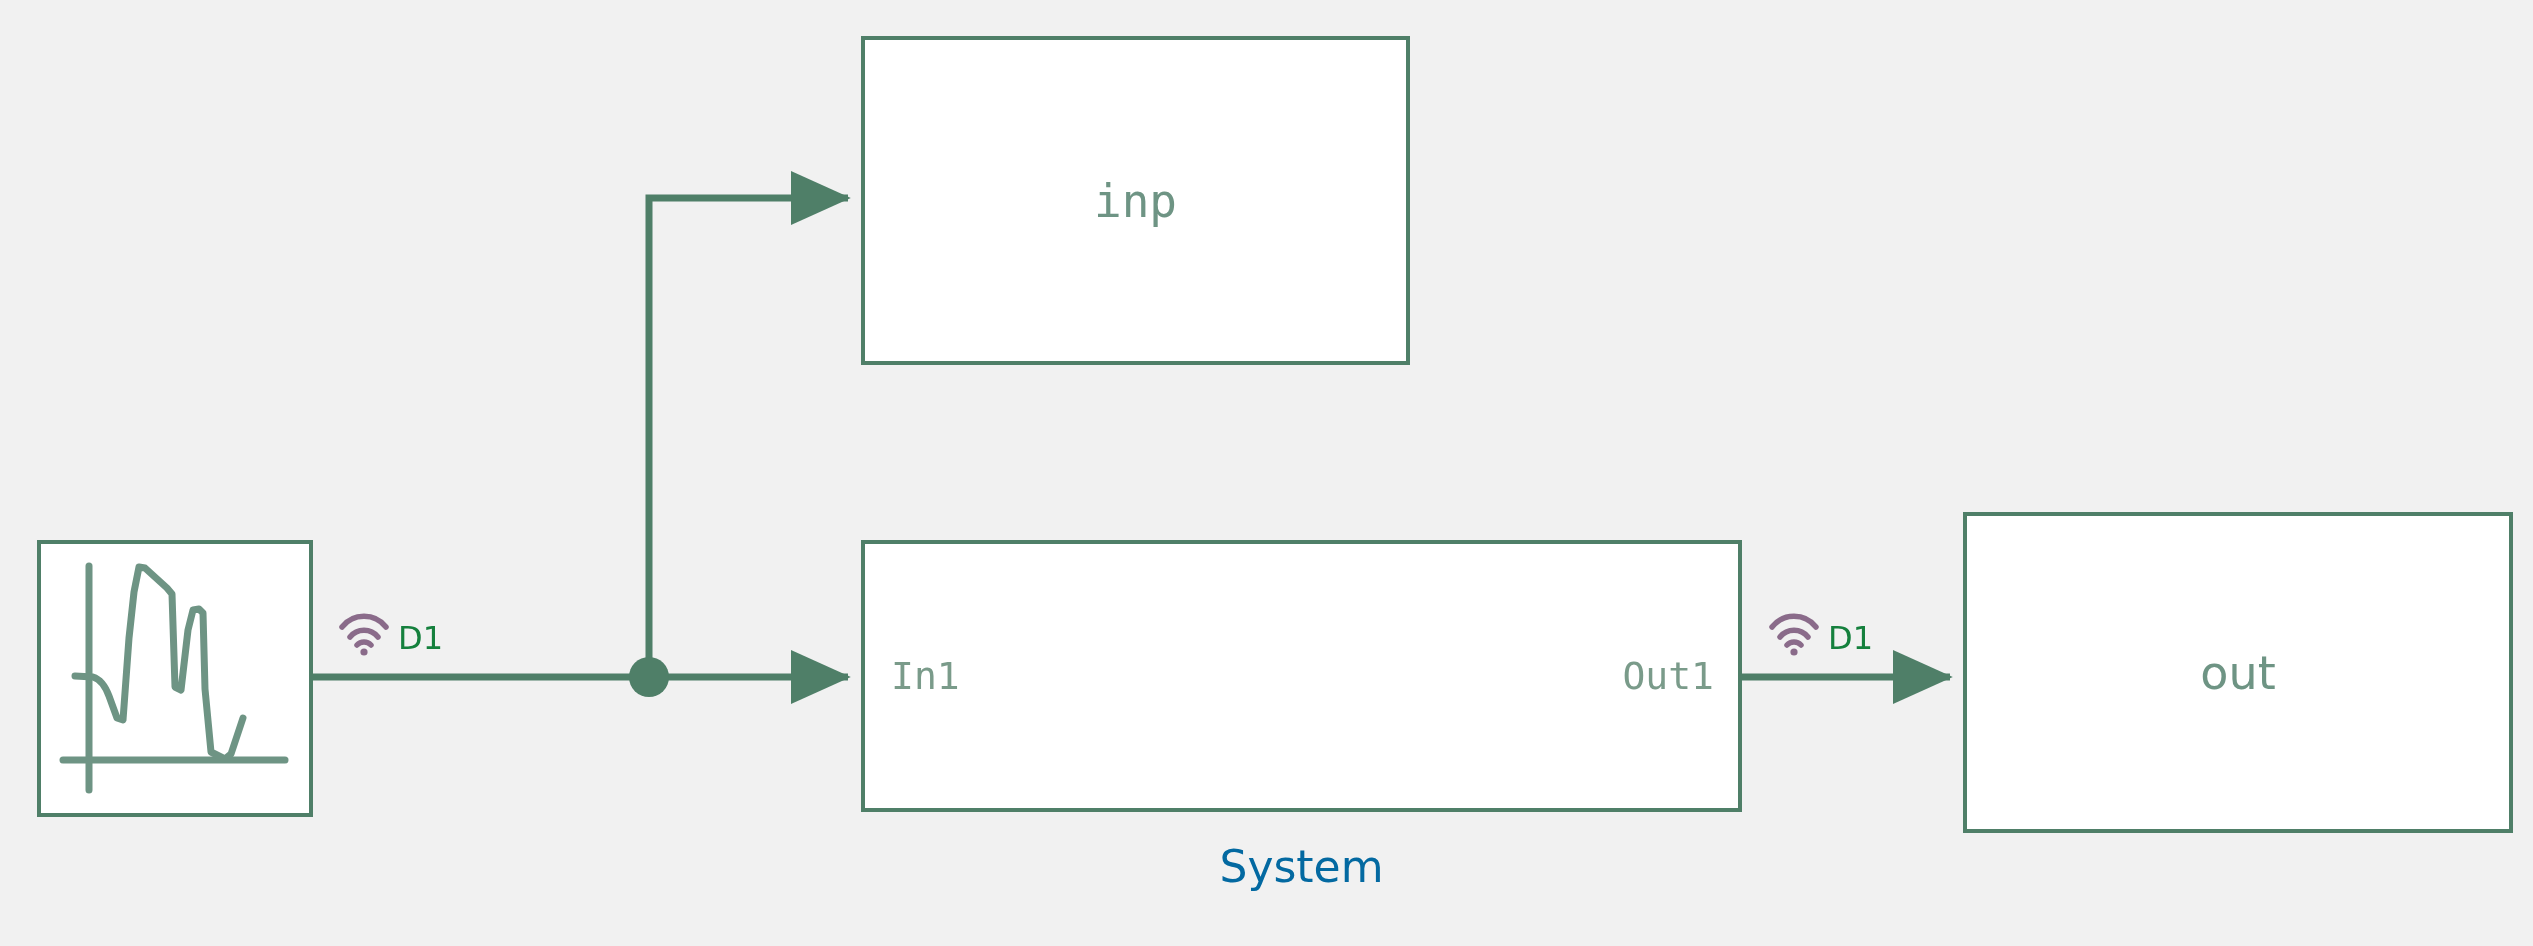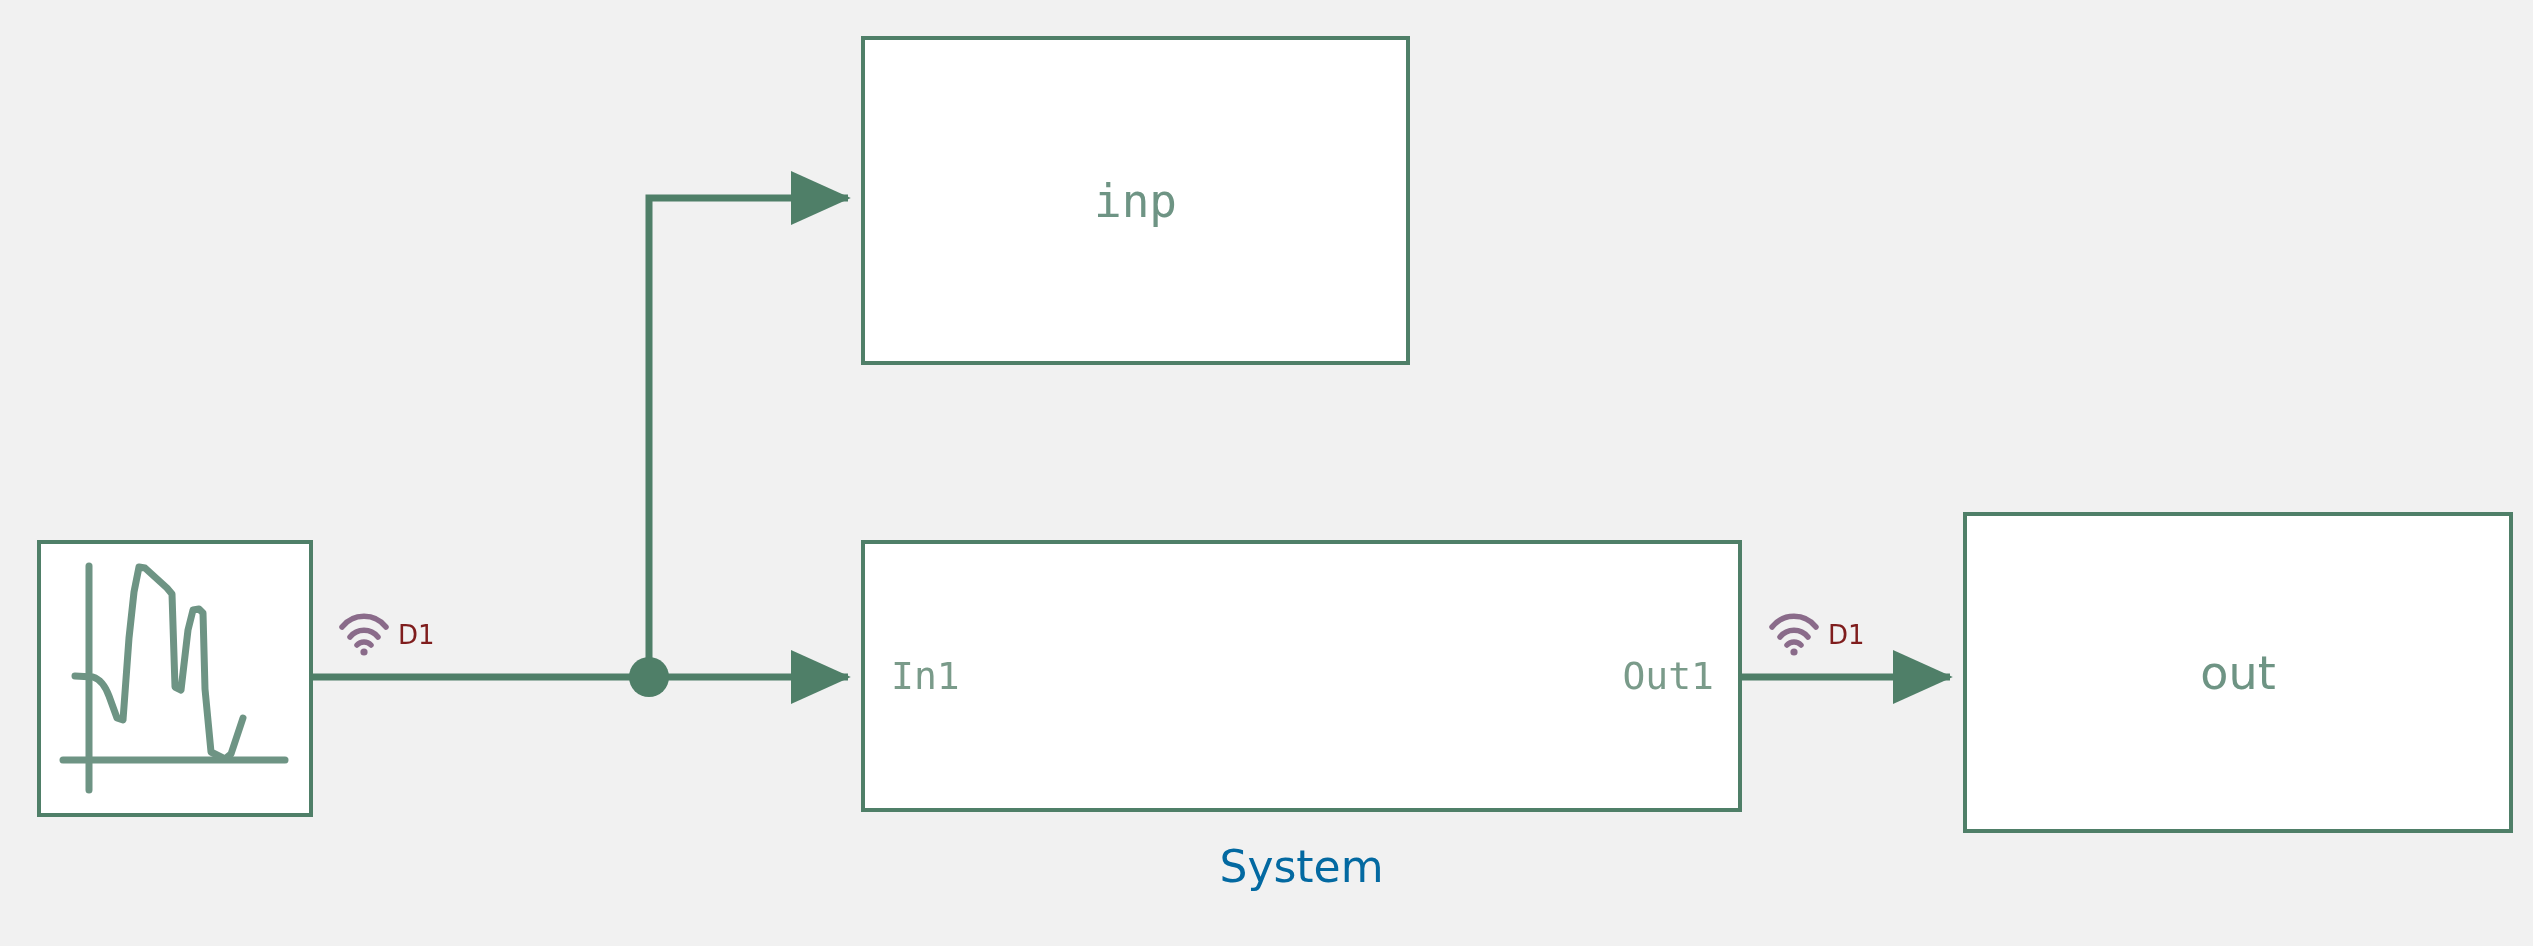--- a/index.html
+++ b/index.html
@@ -52,23 +52,23 @@
     position: absolute;
     color: #0369a1;
     font-family: "DejaVu Sans", sans-serif;
     font-size: 44px;
     line-height: 1;
     white-space: nowrap;
     text-align: center;
   }
   .sig-label {
     position: absolute;
-    color: #7f1d1d;
+    color: #15803d;
     font-family: "DejaVu Sans", sans-serif;
-    font-size: 26px;
+    font-size: 32px;
     line-height: 1;
     white-space: nowrap;
   }
   .wifi-icon {
     position: absolute;
   }
   svg.wires {
     position: absolute;
     left: 0;
     top: 0;

